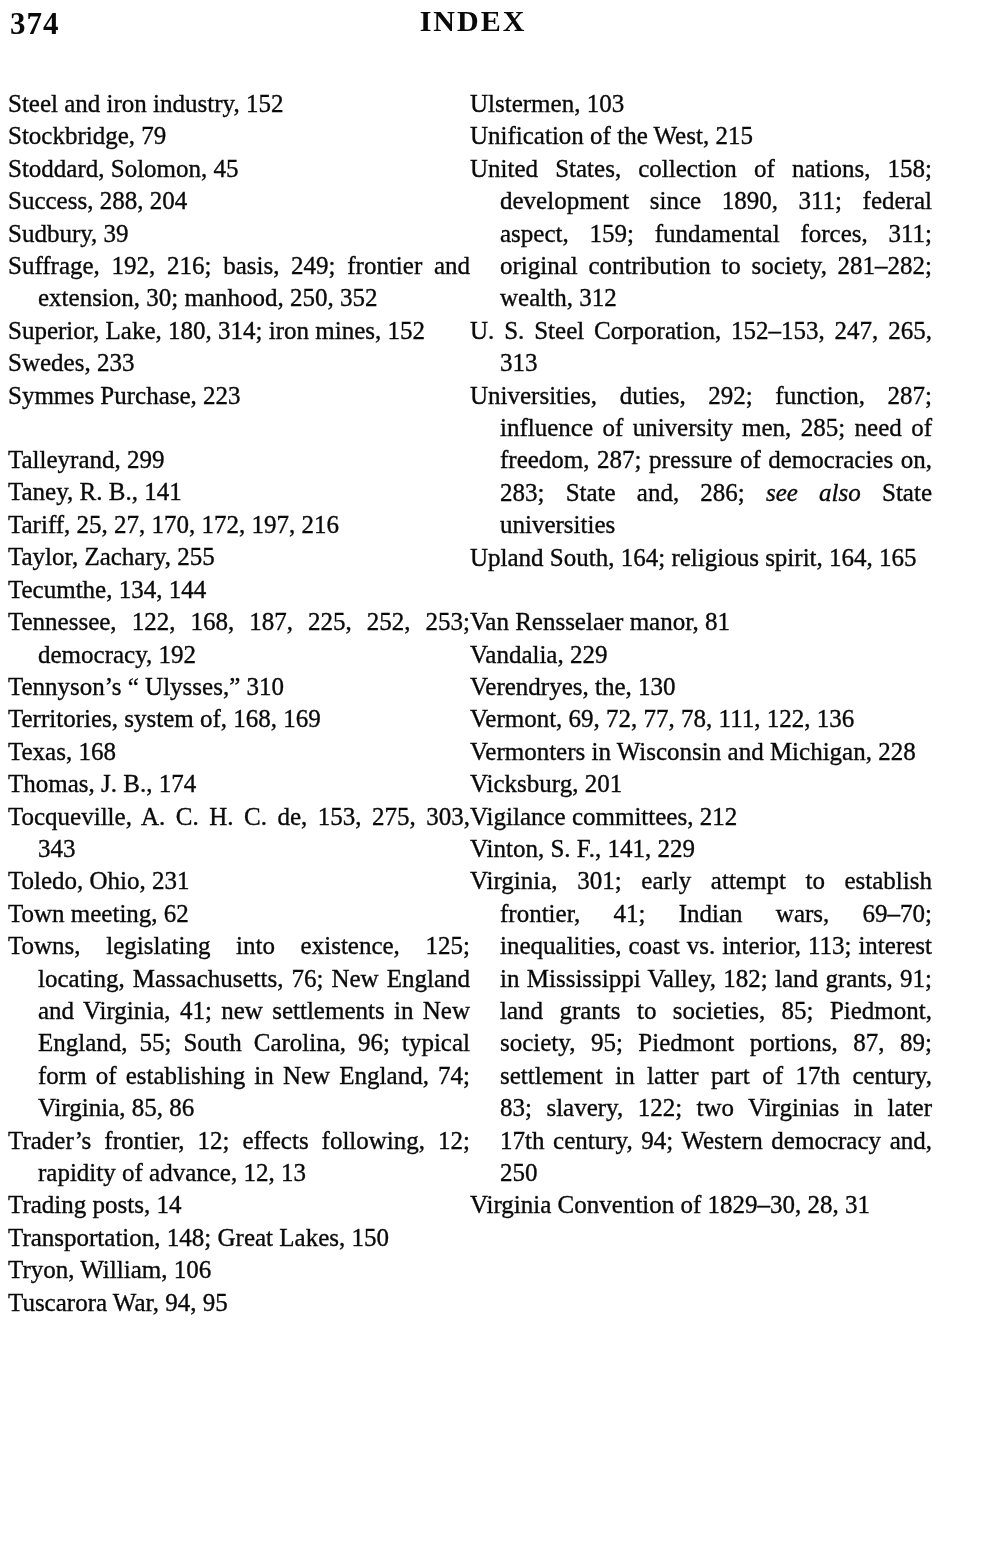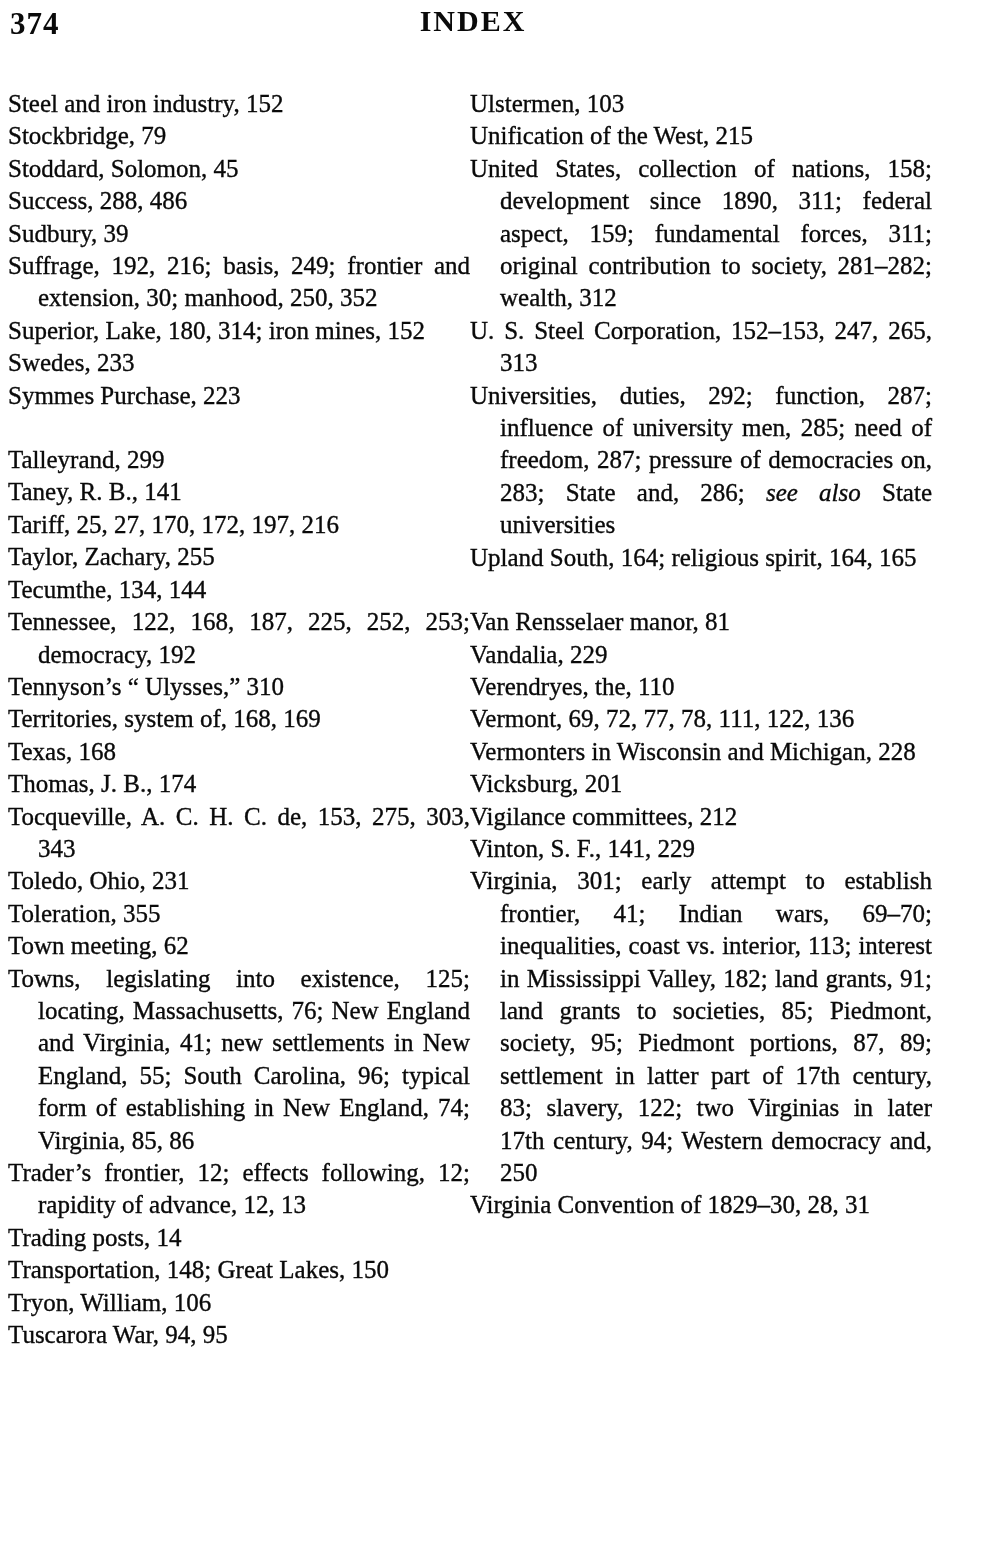--- a/index.html
+++ b/index.html
@@ -73,41 +73,40 @@
   <div class="header">
     <span class="pagenum">374</span>
     <span class="title">INDEX</span>
   </div>
   <div class="columns">
     <div class="column">
         <div class="section">
           <p class="entry"><span>Steel and iron industry, 152</span></p>
           <p class="entry"><span>Stockbridge, 79</span></p>
           <p class="entry"><span>Stoddard, Solomon, 45</span></p>
-          <p class="entry"><span>Success, 288, 486</span></p>
+          <p class="entry"><span>Success, 288, 204</span></p>
           <p class="entry"><span>Sudbury, 39</span></p>
           <p class="entry"><span>Suffrage, 192, 216; basis, 249; frontier and extension, 30; manhood, 250, 352</span></p>
           <p class="entry"><span>Superior, Lake, 180, 314; iron mines, 152</span></p>
           <p class="entry"><span>Swedes, 233</span></p>
           <p class="entry"><span>Symmes Purchase, 223</span></p>
         </div>
         <div class="section">
           <p class="entry"><span>Talleyrand, 299</span></p>
           <p class="entry"><span>Taney, R. B., 141</span></p>
           <p class="entry"><span>Tariff, 25, 27, 170, 172, 197, 216</span></p>
           <p class="entry"><span>Taylor, Zachary, 255</span></p>
           <p class="entry"><span>Tecumthe, 134, 144</span></p>
           <p class="entry"><span>Tennessee, 122, 168, 187, 225, 252, 253; democracy, 192</span></p>
           <p class="entry"><span>Tennyson’s “ Ulysses,” 310</span></p>
           <p class="entry"><span>Territories, system of, 168, 169</span></p>
           <p class="entry"><span>Texas, 168</span></p>
           <p class="entry"><span>Thomas, J. B., 174</span></p>
           <p class="entry"><span>Tocqueville, A. C. H. C. de, 153, 275, 303, 343</span></p>
           <p class="entry"><span>Toledo, Ohio, 231</span></p>
-          <p class="entry"><span>Toleration, 355</span></p>
           <p class="entry"><span>Town meeting, 62</span></p>
           <p class="entry"><span>Towns, legislating into existence, 125; locating, Massachusetts, 76; New England and Virginia, 41; new settlements in New England, 55; South Carolina, 96; typical form of establishing in New England, 74; Virginia, 85, 86</span></p>
           <p class="entry"><span>Trader’s frontier, 12; effects following, 12; rapidity of advance, 12, 13</span></p>
           <p class="entry"><span>Trading posts, 14</span></p>
           <p class="entry"><span>Transportation, 148; Great Lakes, 150</span></p>
           <p class="entry"><span>Tryon, William, 106</span></p>
           <p class="entry"><span>Tuscarora War, 94, 95</span></p>
         </div>
       </div>
     <div class="column">
@@ -115,21 +114,21 @@
           <p class="entry"><span>Ulstermen, 103</span></p>
           <p class="entry"><span>Unification of the West, 215</span></p>
           <p class="entry"><span>United States, collection of nations, 158; development since 1890, 311; federal aspect, 159; fundamental forces, 311; original contribution to society, 281–282; wealth, 312</span></p>
           <p class="entry"><span>U. S. Steel Corporation, 152–153, 247, 265, 313</span></p>
           <p class="entry"><span>Universities, duties, 292; function, 287; influence of university men, 285; need of freedom, 287; pressure of democracies on, 283; State and, 286; </span><span class="em">see also</span><span> State universities</span></p>
           <p class="entry"><span>Upland South, 164; religious spirit, 164, 165</span></p>
         </div>
         <div class="section">
           <p class="entry"><span>Van Rensselaer manor, 81</span></p>
           <p class="entry"><span>Vandalia, 229</span></p>
-          <p class="entry"><span>Verendryes, the, 110</span></p>
+          <p class="entry"><span>Verendryes, the, 130</span></p>
           <p class="entry"><span>Vermont, 69, 72, 77, 78, 111, 122, 136</span></p>
           <p class="entry"><span>Vermonters in Wisconsin and Michigan, 228</span></p>
           <p class="entry"><span>Vicksburg, 201</span></p>
           <p class="entry"><span>Vigilance committees, 212</span></p>
           <p class="entry"><span>Vinton, S. F., 141, 229</span></p>
           <p class="entry"><span>Virginia, 301; early attempt to establish frontier, 41; Indian wars, 69–70; inequalities, coast vs. interior, 113; interest in Mississippi Valley, 182; land grants, 91; land grants to societies, 85; Piedmont, society, 95; Piedmont portions, 87, 89; settlement in latter part of 17th century, 83; slavery, 122; two Virginias in later 17th century, 94; Western democracy and, 250</span></p>
           <p class="entry"><span>Virginia Convention of 1829–30, 28, 31</span></p>
         </div>
       </div>
   </div>

